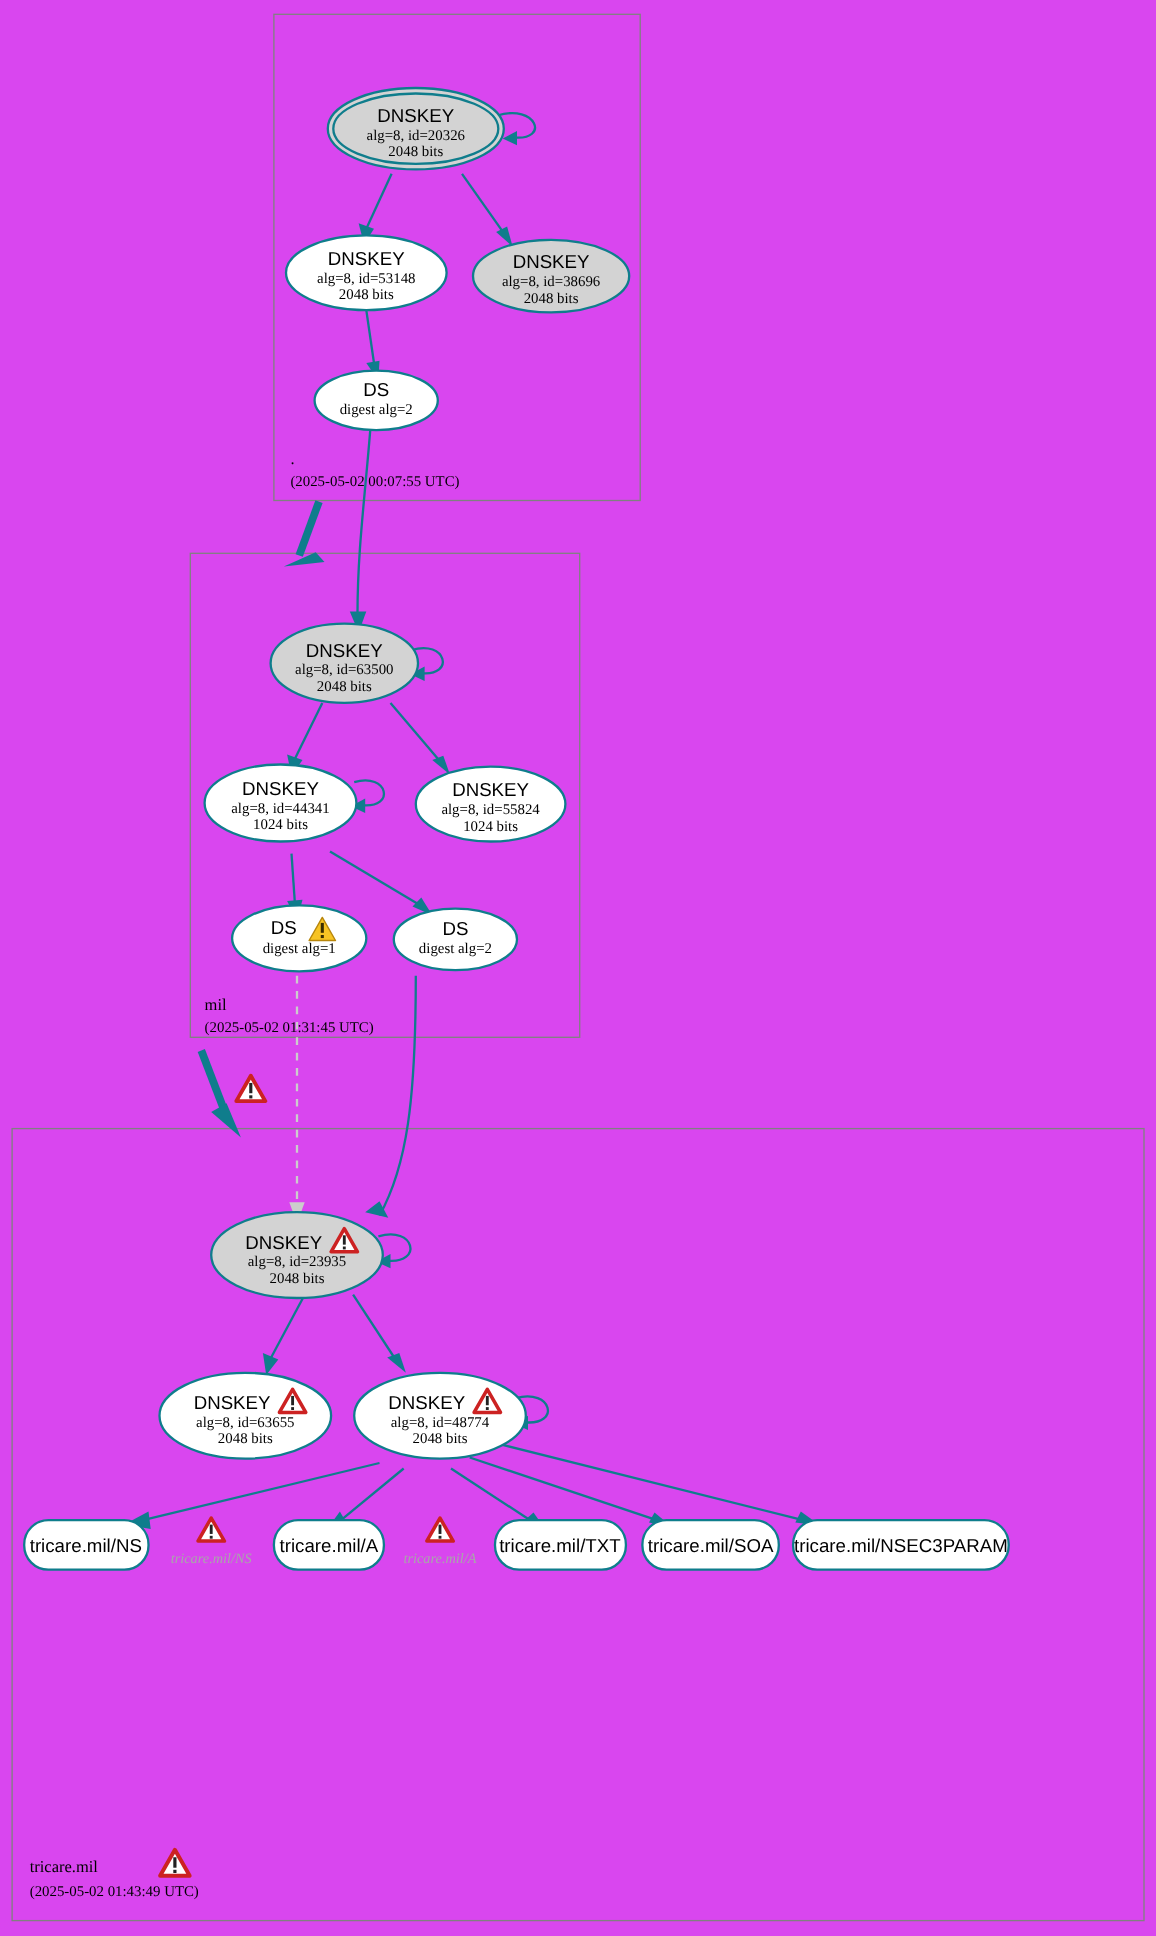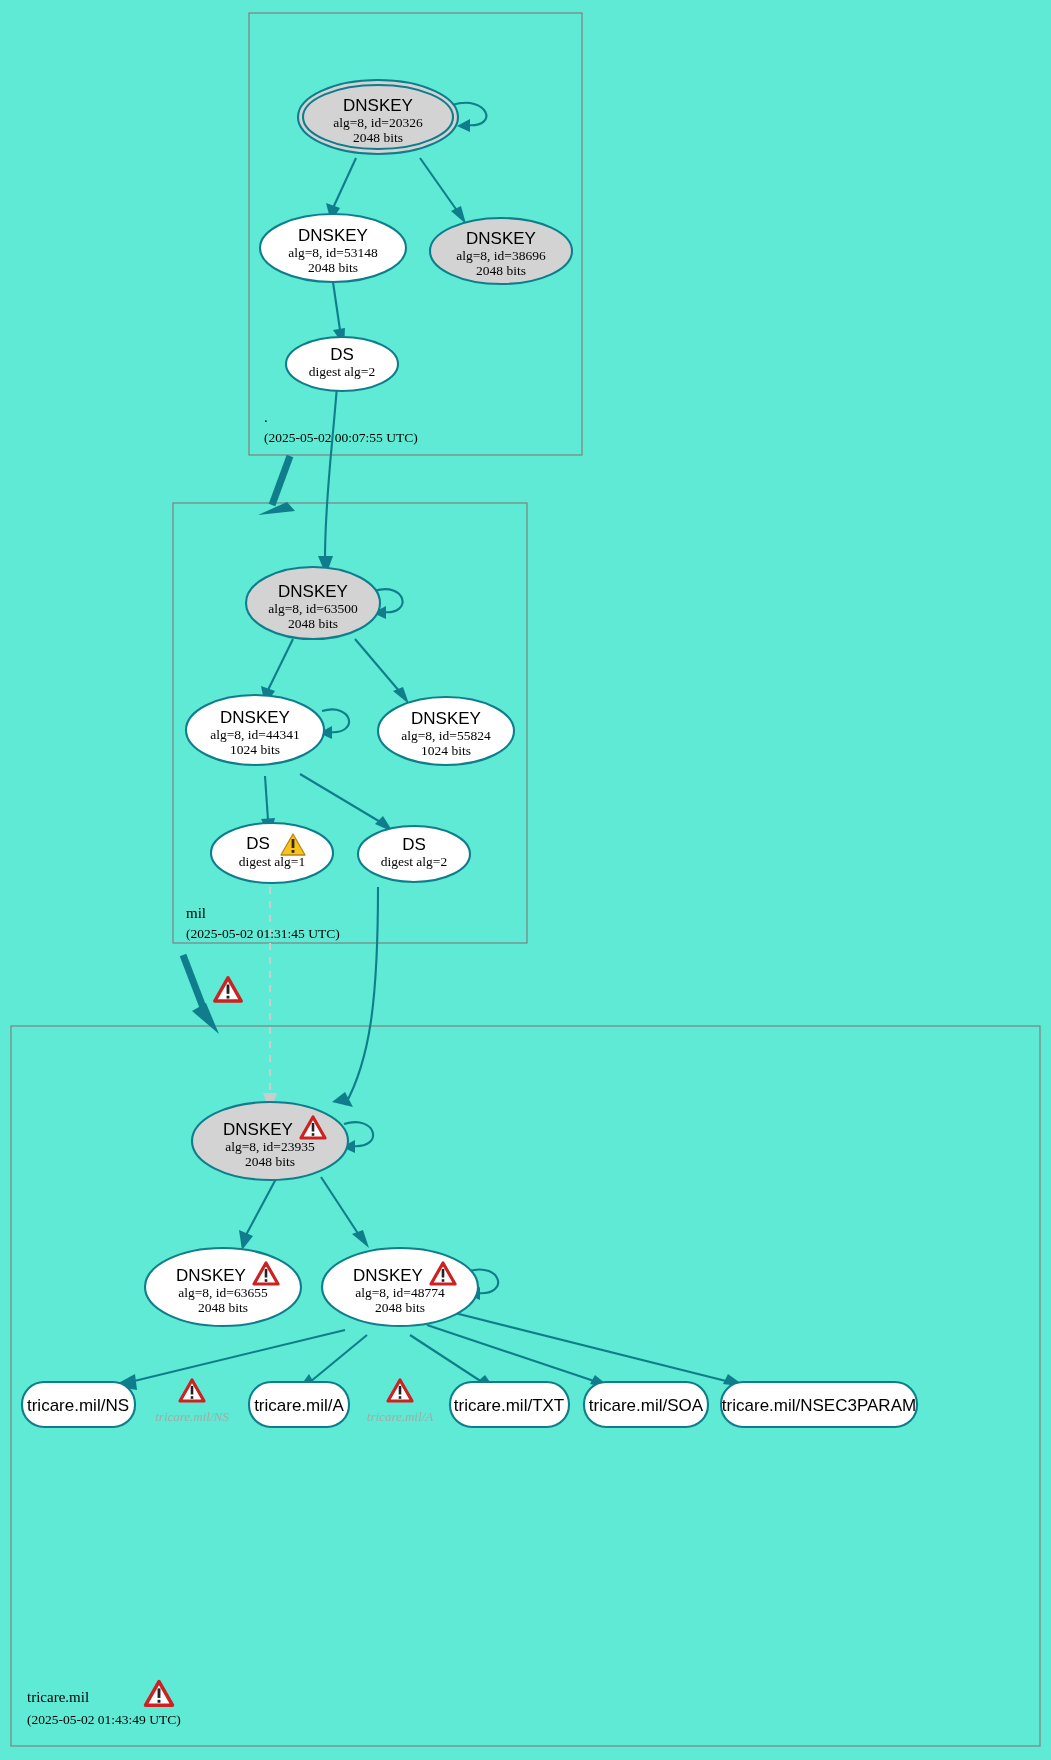--- a/index.html
+++ b/index.html
@@ -1,17 +1,17 @@
 <!DOCTYPE html>
 <html><head>
 <meta charset="utf-8">
 <style>
   html,body{margin:0;padding:0;background:#ffffff;}
   body{font-family:"Liberation Sans", sans-serif;}
-  #stage{position:relative;width:1051px;height:1760px;overflow:hidden;background:#5eead4;}
+  #stage{position:relative;width:1051px;height:1760px;overflow:hidden;background:#d946ef;}
   svg#graph{position:absolute;left:0;top:0;width:1051px;height:1760px;}
   .zone-box{fill:none;stroke:#808080;stroke-width:1.2;}
   .edge{fill:none;stroke:#0f7d8c;stroke-width:2.1;}
   .edge-thick{fill:none;stroke:#0f7d8c;stroke-width:7;}
   .edge-dashed{fill:none;stroke:#cccccc;stroke-width:2.1;stroke-dasharray:7 7;}
   .arw{fill:#0f7d8c;}
   .arw-grey{fill:#cccccc;}
   .node-ell{stroke:#0f7d8c;stroke-width:2.1;}
   .fill-grey{fill:#d3d3d3;}
   .fill-white{fill:#ffffff;}

